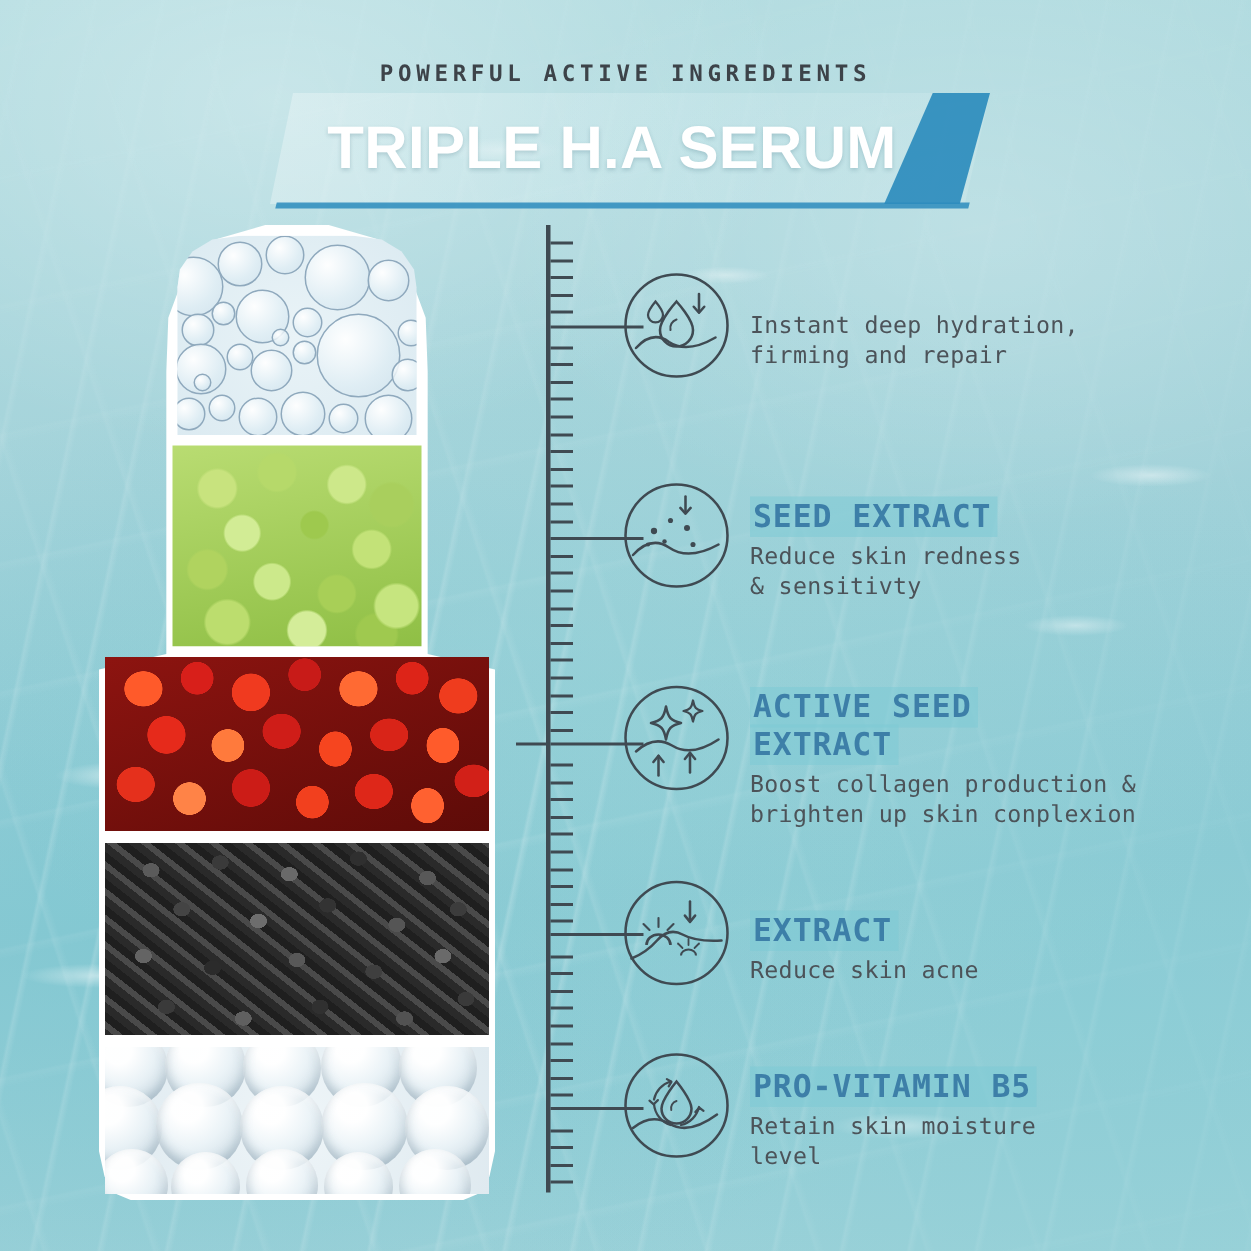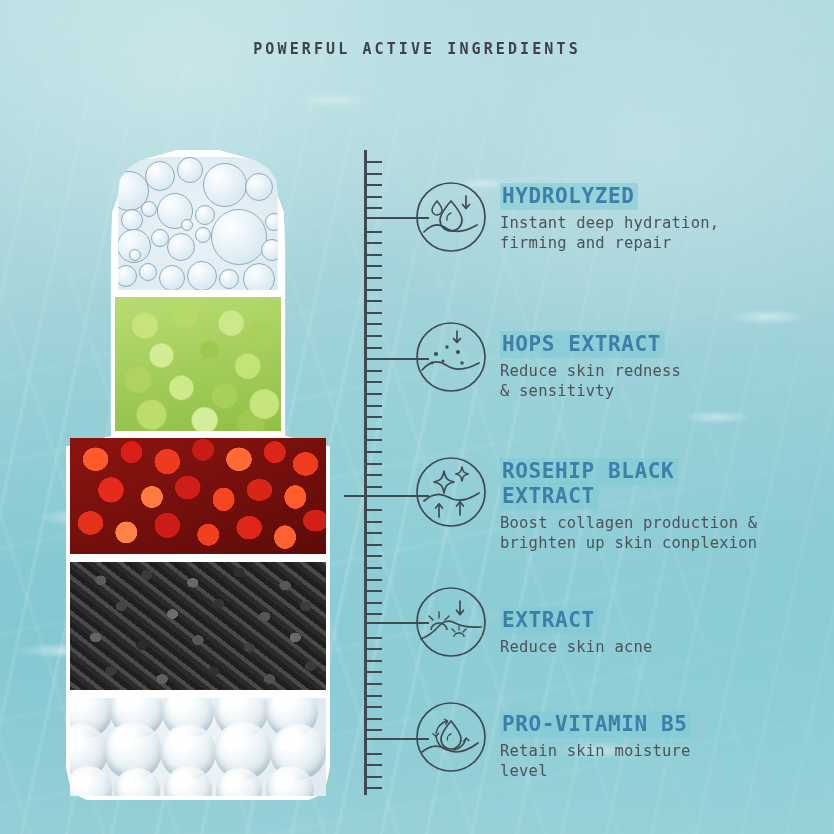--- a/index.html
+++ b/index.html
@@ -386,20 +386,26 @@
 <body>
 
 <div id="stage">
 
   <div class="bg-base"></div>
   <div class="bg-ripples"></div>
   <div class="bg-foam"></div>
 
   <div class="kicker">POWERFUL ACTIVE INGREDIENTS</div>
 
+  <div class="banner-wrap">
+    <div class="banner-shape"></div>
+    <div class="banner-tip"></div>
+    <div class="banner-underline"></div>
+    <div class="banner-title">TRIPLE H.A SERUM</div>
+  </div>
 
   <div class="bottle">
     <div class="bottle-outline"></div>
 
     <div class="bottle-fills">
 
       <div class="seg seg-bubbles">
         <div class="bub" style="left:-6px;  top:14px; width:40px; height:40px;"></div>
         <div class="bub" style="left:30px;  top:4px;  width:30px; height:30px;"></div>
         <div class="bub" style="left:62px;  top:0px;  width:26px; height:26px;"></div>
@@ -529,21 +535,21 @@
           <path d="M10 52 q11 -12 22 -4 q12 8 31 -3" stroke-linecap="round"></path>
           <path d="M37 21 c0 0 -11 12 -11 19 a11 11 0 0 0 22 0 c0 -7 -11 -19 -11 -19 z"></path>
           <path d="M37 33 a6 6 0 0 0 -4 7" stroke-width="1.4" stroke-linecap="round"></path>
           <path d="M23 21 c0 0 -5 6 -5 9 a5 5 0 0 0 10 0 c0 -3 -5 -9 -5 -9 z" stroke-width="1.5"></path>
           <path d="M52 16 v12" stroke-linecap="round"></path>
           <path d="M48.5 24.5 L52 28.5 L55.5 24.5" stroke-linecap="round" stroke-linejoin="round"></path>
         </svg>
       </div>
       <div class="row-text" style="top:4px;">
         <div class="ing-title-wrap">
-          <span class="ing-title">HYDROLYZED</span><br>
+          <br>
         </div>
         <div class="ing-desc">Instant deep hydration,
 firming and repair</div>
       </div>
     </div>
 
     <div class="row" style="top:320px;">
       <div class="icon-circle" style="top:0;">
         <svg width="74" height="74" viewBox="0 0 74 74" fill="none" stroke="#3f4a52" stroke-width="1.7">
           <circle cx="37" cy="37" r="34"></circle>
@@ -553,21 +559,21 @@
           <circle cx="44" cy="32" r="2" fill="#3f4a52" stroke="none"></circle>
           <circle cx="29" cy="41" r="1.5" fill="#3f4a52" stroke="none"></circle>
           <circle cx="48" cy="43" r="1.7" fill="#3f4a52" stroke="none"></circle>
           <circle cx="18" cy="43" r="1.4" fill="#3f4a52" stroke="none"></circle>
           <path d="M43 11 v11" stroke-linecap="round"></path>
           <path d="M39.6 18.6 L43 22.4 L46.4 18.6" stroke-linecap="round" stroke-linejoin="round"></path>
         </svg>
       </div>
       <div class="row-text" style="top:12px;">
         <div class="ing-title-wrap">
-          <span class="ing-title">HOPS EXTRACT</span>
+          <span class="ing-title">SEED EXTRACT</span>
         </div>
         <div class="ing-desc">Reduce skin redness
 &amp; sensitivty</div>
       </div>
     </div>
 
     <div class="row" style="top:455px;">
       <div class="icon-circle" style="top:0;">
         <svg width="74" height="74" viewBox="0 0 74 74" fill="none" stroke="#3f4a52" stroke-width="1.7">
           <circle cx="37" cy="37" r="34"></circle>
@@ -575,21 +581,21 @@
           <path d="M30 16 c1.4 7.5 3.2 9.4 10 11 c-6.8 1.6 -8.6 3.5 -10 11 c-1.4 -7.5 -3.2 -9.4 -10 -11 c6.8 -1.6 8.6 -3.5 10 -11 z" stroke-linejoin="round"></path>
           <path d="M48 12 c0.9 4.8 2 6 6.3 7 c-4.3 1 -5.4 2.2 -6.3 7 c-0.9 -4.8 -2 -6 -6.3 -7 c4.3 -1 5.4 -2.2 6.3 -7 z" stroke-linejoin="round" stroke-width="1.5"></path>
           <path d="M25 62 v-13" stroke-linecap="round"></path>
           <path d="M21.6 53 L25 48.8 L28.4 53" stroke-linecap="round" stroke-linejoin="round"></path>
           <path d="M46 60 v-13" stroke-linecap="round"></path>
           <path d="M42.6 51 L46 46.8 L49.4 51" stroke-linecap="round" stroke-linejoin="round"></path>
         </svg>
       </div>
       <div class="row-text" style="top:4px;">
         <div class="ing-title-wrap">
-          <span class="ing-title">ROSEHIP BLACK</span><br>
+          <span class="ing-title">ACTIVE SEED</span><br>
           <span class="ing-title">EXTRACT</span>
         </div>
         <div class="ing-desc">Boost collagen production &amp;
 brighten up skin conplexion</div>
       </div>
     </div>
 
     <div class="row" style="top:585px;">
       <div class="icon-circle" style="top:0;">
         <svg width="74" height="74" viewBox="0 0 74 74" fill="none" stroke="#3f4a52" stroke-width="1.7">

